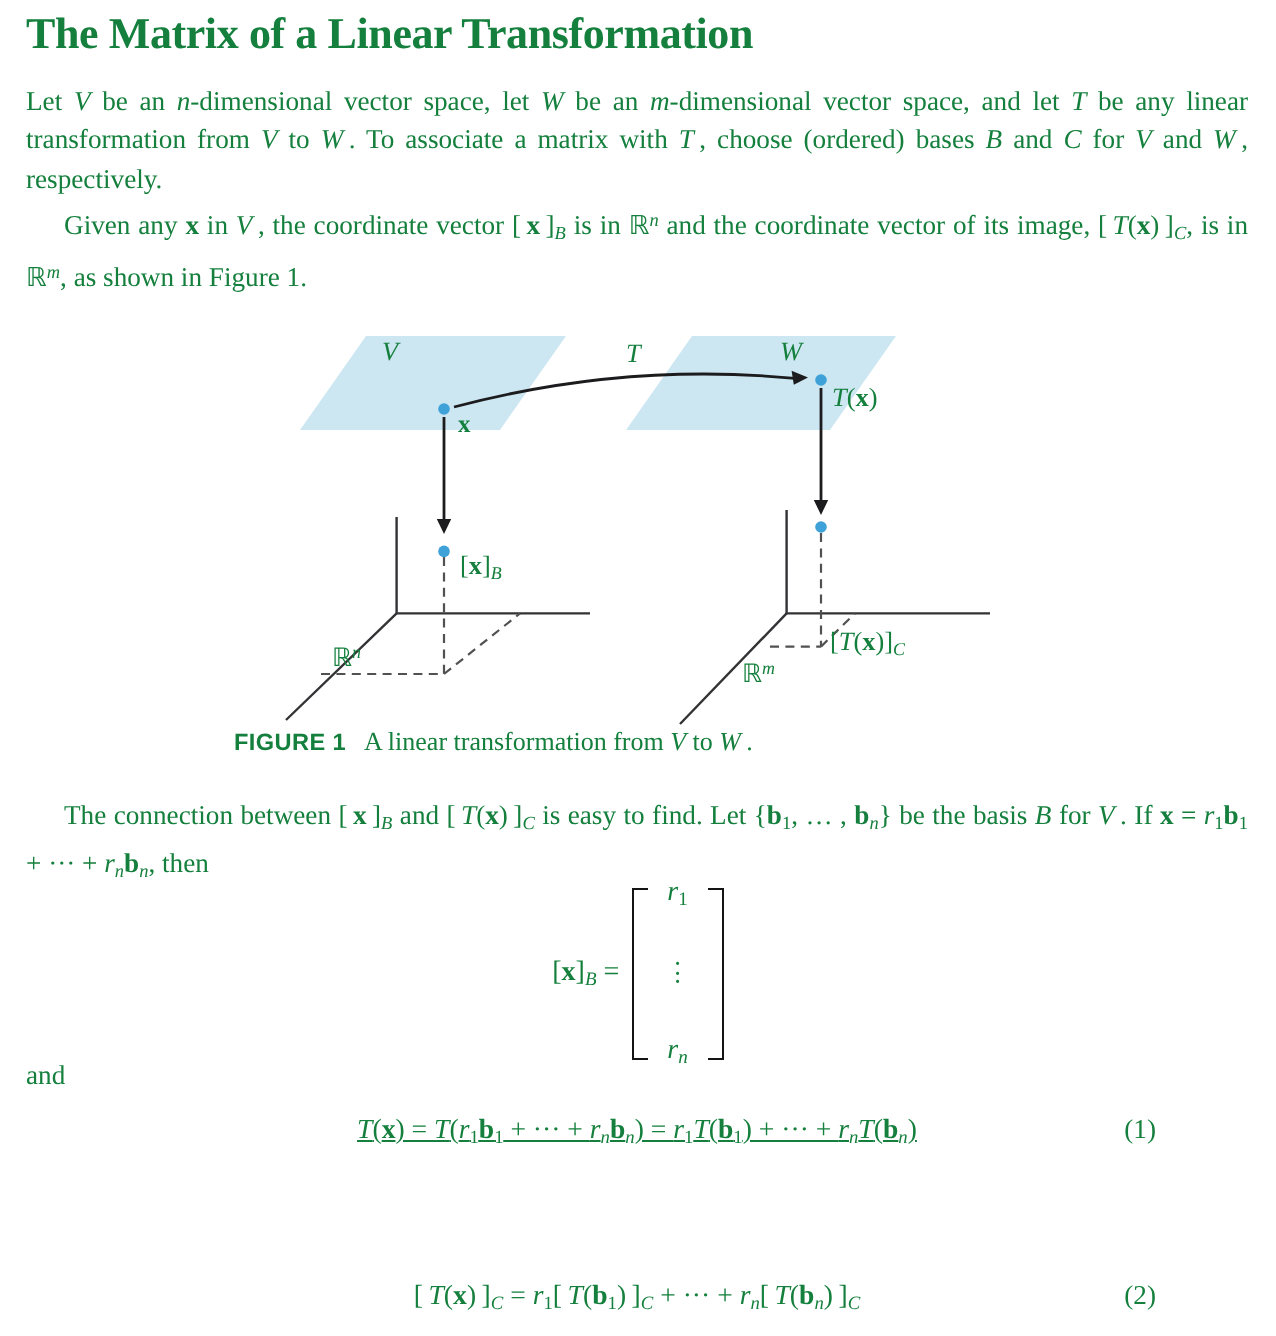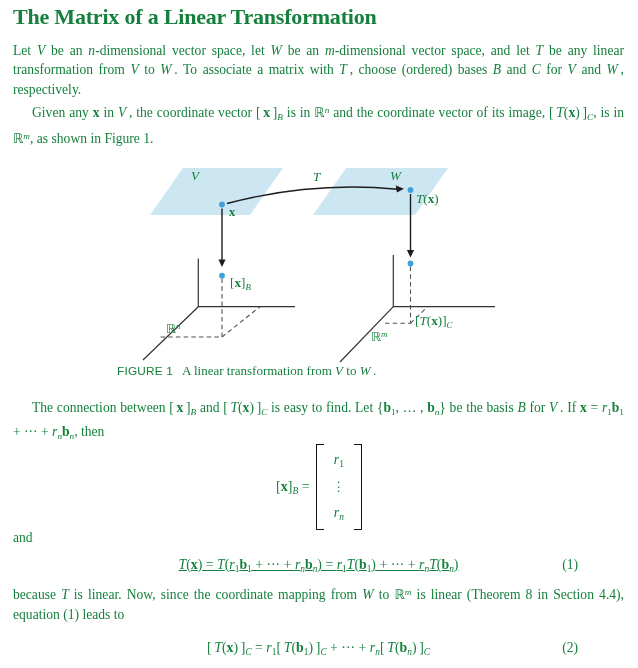--- a/index.html
+++ b/index.html
@@ -11,31 +11,31 @@
   .indent{text-indent:19px;}
   .mi{font-style:italic;}
   .mb{font-weight:bold;}
   .mscr{font-style:italic;}
   .mbb{font-family:"DejaVu Sans","Liberation Sans",sans-serif;font-size:96%;}
   .msub{font-size:68%;vertical-align:-0.28em;}
   .msup{font-size:68%;vertical-align:0.45em;}
   .vd{display:block;line-height:4.8px;font-size:13px;text-align:center;}
   .flabel{position:absolute;font-size:13.2px;line-height:14px;white-space:nowrap;}
   .caption{left:117px;top:363px;font-size:13px;white-space:nowrap;}
-  .cap-tag{font-family:"Liberation Sans",sans-serif;font-weight:normal;font-size:11.8px;
+  .cap-tag{font-family:"Liberation Sans",sans-serif;font-weight:bold;font-size:11.8px;
            letter-spacing:0.2px;margin-right:9px;}
   .eqrow{position:absolute;left:13px;width:611px;text-align:center;font-size:13.8px;line-height:19px;}
   .eqnum{position:absolute;right:46px;top:0;font-size:13.6px;}
   .veq{position:absolute;left:0;top:444px;width:638px;height:86px;display:flex;
        justify-content:center;align-items:center;}
   .veq-lhs{font-size:14px;margin-right:6px;text-align:center;}
   .brk{width:7px;align-self:stretch;}
   .brk-l{border-left:1.6px solid #141414;border-top:1.6px solid #141414;border-bottom:1.6px solid #141414;}
   .brk-r{border-right:1.6px solid #141414;border-top:1.6px solid #141414;border-bottom:1.6px solid #141414;}
-  .vcol{display:flex;flex-direction:column;align-items:center;row-gap:11px;
+  .vcol{display:flex;flex-direction:column;align-items:center;row-gap:24px;
         padding:5px 10px;font-size:14px;}
   .figure-wrap{left:0;top:157px;width:638px;height:206px;}
   svg{display:block;}
 </style>
 </head>
 <body>
 
 <div class="page">
 
   <h1 class="abs title" style="margin:0;">The Matrix of a Linear Transformation</h1>
@@ -116,20 +116,19 @@
     <span class="brk brk-r"></span>
   </div>
 
   <div class="abs" style="left:13px;top:530px;font-size:13.6px;">and</div>
 
   <div class="eqrow" style="top:555px;text-decoration:underline;">
     <span><span class="mi">T</span><span>(</span><span class="mb">x</span><span>) = </span><span class="mi">T</span><span>(</span><span class="mi">r</span><span class="msub">1</span><span class="mb">b</span><span class="msub">1</span><span> + ··· + </span><span class="mi">r</span><span class="msub mi">n</span><span class="mb">b</span><span class="msub mi">n</span><span>) = </span><span class="mi">r</span><span class="msub">1</span><span class="mi">T</span><span>(</span><span class="mb">b</span><span class="msub">1</span><span>) + ··· + </span><span class="mi">r</span><span class="msub mi">n</span><span class="mi">T</span><span>(</span><span class="mb">b</span><span class="msub mi">n</span><span>)</span></span>
     <span class="eqnum">(1)</span>
   </div>
 
-  <div class="abs para" style="top:583px;"><span>because </span><span class="mi">T</span><span> is linear. Now, since the coordinate mapping from </span><span class="mi">W</span><span> to </span><span class="mbb">ℝ</span><span class="msup mi">m</span><span> is linear (Theorem 8 in Section 4.4), equation (1) leads to</span></div>
 
   <div class="eqrow" style="top:638px;text-align:center;">
     <span><span>[ </span><span class="mi">T</span><span>(</span><span class="mb">x</span><span>) ]</span><span class="msub mscr">C</span><span> = </span><span class="mi">r</span><span class="msub">1</span><span>[ </span><span class="mi">T</span><span>(</span><span class="mb">b</span><span class="msub">1</span><span>) ]</span><span class="msub mscr">C</span><span> + ··· + </span><span class="mi">r</span><span class="msub mi">n</span><span>[ </span><span class="mi">T</span><span>(</span><span class="mb">b</span><span class="msub mi">n</span><span>) ]</span><span class="msub mscr">C</span></span>
     <span class="eqnum">(2)</span>
   </div>
 
 </div>
 
 </body></html>

